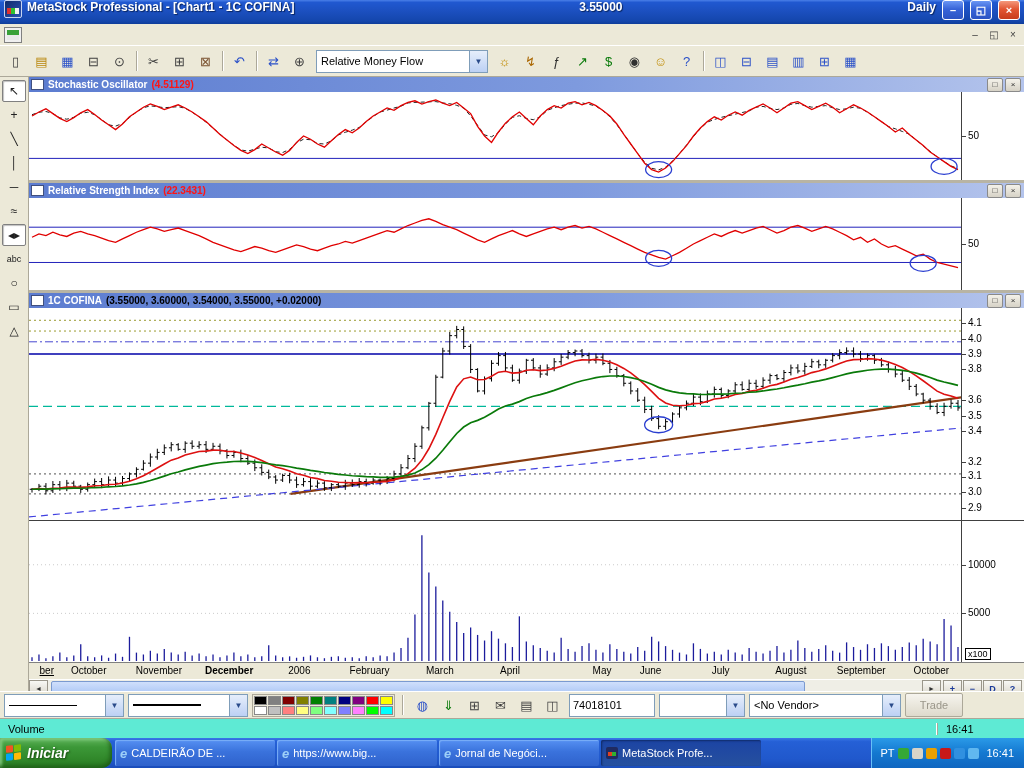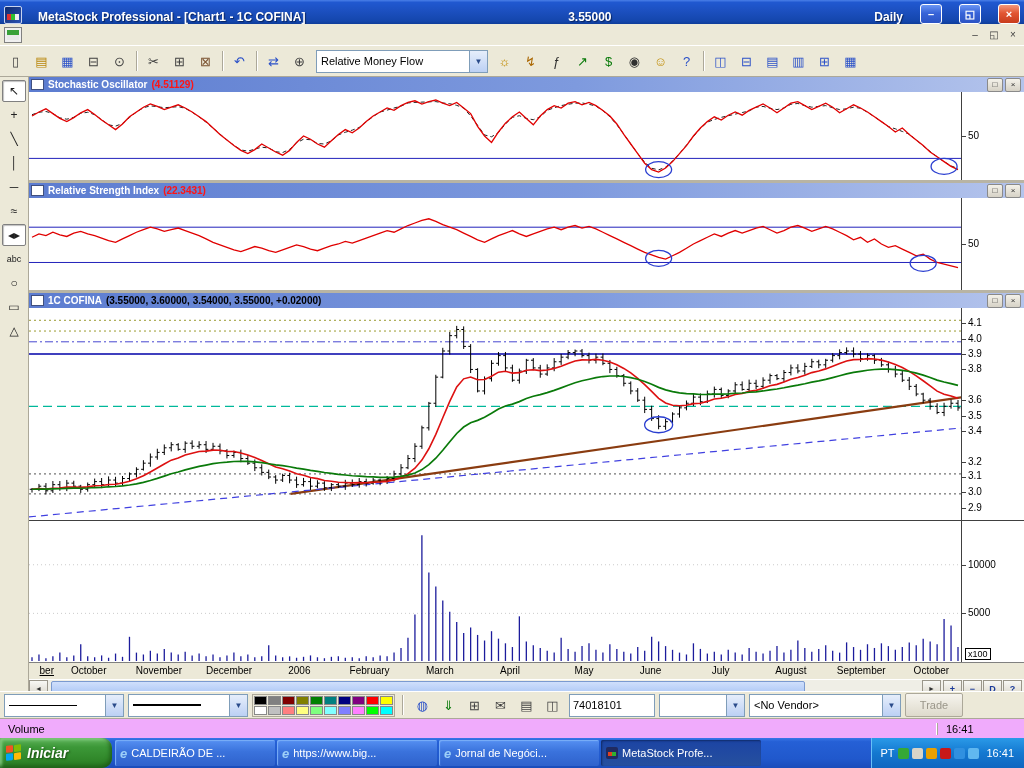--- a/index.html
+++ b/index.html
@@ -1,20 +1,20 @@
 <!DOCTYPE html>
 <html><head>
 <meta charset="utf-8">
 <style>
   html,body{margin:0;padding:0}
   body{width:1024px;height:768px;font-family:"Liberation Sans",sans-serif;font-size:11px;overflow:hidden}
   .screen{position:relative;width:1024px;height:768px;background:#ece9d8;display:flex;flex-direction:column;overflow:hidden}
 
   
-  .titlebar{flex:0 0 24px;background:linear-gradient(180deg,#4a80e8 0%,#2058d0 10%,#1c50c0 45%,#1446ac 88%,#0e3c9a 100%);display:flex;align-items:flex-end;gap:16px;padding:0 4px;color:#fff}
+  .titlebar{flex:0 0 24px;background:linear-gradient(180deg,#4a80e8 0%,#2058d0 10%,#1c50c0 45%,#1446ac 88%,#0e3c9a 100%);display:flex;align-items:flex-start;gap:5px;padding:0 4px;color:#fff}
   .app-icon{width:16px;height:16px;background:linear-gradient(135deg,#102a6a,#2a52b4);border:1px solid #c8d4f0;border-radius:2px;position:relative;flex:0 0 auto}
   .app-icon::after{content:"";position:absolute;left:2px;right:2px;bottom:3px;height:6px;background:linear-gradient(90deg,#e03030 33%,#30c030 33% 66%,#f0f0f0 66%)}
   .tb-title{font-weight:bold;font-size:12px;text-shadow:1px 1px 1px #08245e;white-space:nowrap}
   .tb-quote,.tb-daily{font-weight:bold;font-size:12px;text-shadow:1px 1px 1px #08245e}
   .sp{flex:1}
   .winbtn{width:20px;height:18px;border:1px solid #fff;border-radius:3px;display:flex;align-items:center;justify-content:center;color:#fff;font-size:11px;font-weight:bold;background:linear-gradient(180deg,#6a96f4,#3864d8 45%,#2c54c4);margin-left:1px}
   .winbtn.close{background:linear-gradient(180deg,#f4987c,#e25633 45%,#c83c1c)}
 
   
   .menubar{flex:0 0 21px;display:flex;align-items:center;background:#ece9d8;border-bottom:1px solid #fff;padding:0 2px}
@@ -70,21 +70,21 @@
   
   .bottombar{flex:0 0 26px;background:#ece9d8;border-top:1px solid #fff;display:flex;align-items:center;gap:4px;padding:0 4px}
   .linesample{width:68px;height:0;border-top:1px solid #000}
   .linesample.thick{border-top-width:2px}
   .palette{display:grid;grid-template-columns:repeat(10,13px);grid-auto-rows:9px;gap:1px;border:1px solid #aca899;padding:1px;background:#ece9d8}
   .swatch{border:1px solid #888}
   .inputbox{height:21px;background:#fff;border:1px solid #7f9db9;font-size:11px;padding:0 3px;width:78px;font-family:"Liberation Sans",sans-serif}
   .tradebtn{height:22px;width:56px;background:linear-gradient(180deg,#f6f4ee,#dedacc);border:1px solid #aca899;border-radius:2px;color:#9a968a;display:flex;align-items:center;justify-content:center}
 
   
-  .statusbar{flex:0 0 19px;background:#f0abfc;border-top:1px solid #aca899;display:flex;align-items:center;font-size:11px;color:#000}
+  .statusbar{flex:0 0 19px;background:#5eead4;border-top:1px solid #aca899;display:flex;align-items:center;font-size:11px;color:#000}
   .sb-left{padding:0 8px;flex:1}
   .sb-time{width:70px;border-left:1px solid #aca899;box-shadow:-1px 0 0 #fff;padding:0 8px}
 
   
   .taskbar{flex:0 0 30px;background:linear-gradient(180deg,#3a77e8 0%,#2560d6 12%,#2058cc 70%,#1a4cba 100%);display:flex;align-items:stretch}
   .startbtn{flex:0 0 96px;background:linear-gradient(180deg,#60b45c 0%,#3c9838 30%,#2e8427 80%,#27761f 100%);border-radius:0 10px 10px 0;display:flex;align-items:center;gap:5px;padding:0 10px 0 6px;color:#fff;font-weight:bold;font-style:italic;font-size:14px;text-shadow:1px 1px 2px #1a4a12;box-shadow:inset -2px -2px 4px #1f5f18,inset 2px 2px 3px #8cd488}
   .winflag{width:16px;height:16px;display:grid;grid-template-columns:7px 7px;grid-auto-rows:7px;gap:1px;transform:skewY(-6deg)}
   .winflag span{border-radius:1px}
   .tasks{flex:1;display:flex;gap:2px;padding:2px 3px;min-width:0}
   .task{flex:0 1 150px;min-width:0;background:linear-gradient(180deg,#5690f2,#3a72dc 45%,#2f62cc);border-radius:2px;display:flex;align-items:center;gap:4px;padding:0 5px;color:#fff;font-size:11px;box-shadow:inset 1px 1px 1px #7cb0f8}
@@ -834,26 +834,26 @@
               <div class="axtick" style="top: 92.3793px;"></div>
               <div class="axlabel" style="top: 86.3793px;">5000</div>
             </div>
         </div>
       </div>
 
       <div class="xaxis" id="xaxis">
           <span class="xlabel first" style="left: 10.5338px; text-decoration: underline;">ber</span>
           <span class="xlabel" style="left: 59.6917px;">October</span>
           <span class="xlabel" style="left: 129.917px;">November</span>
-          <span class="xlabel" style="left: 200.143px;">December</span>
+          <span class="xlabel" style="left: 200.143px; font-weight: bold;">December</span>
           <span class="xlabel" style="left: 270.368px;">2006</span>
           <span class="xlabel" style="left: 340.594px;">February</span>
           <span class="xlabel" style="left: 410.82px;">March</span>
           <span class="xlabel" style="left: 481.045px;">April</span>
-          <span class="xlabel" style="left: 555px;">May</span>
+          <span class="xlabel" style="left: 573px;">May</span>
           <span class="xlabel" style="left: 621.496px;">June</span>
           <span class="xlabel" style="left: 691.722px;">July</span>
           <span class="xlabel" style="left: 761.947px;">August</span>
           <span class="xlabel" style="left: 832.173px;">September</span>
           <span class="xlabel" style="left: 902.398px;">October</span>
         </div>
 
       <div class="hscroll">
         <span class="sbtn">◄</span>
         <div class="strack">

